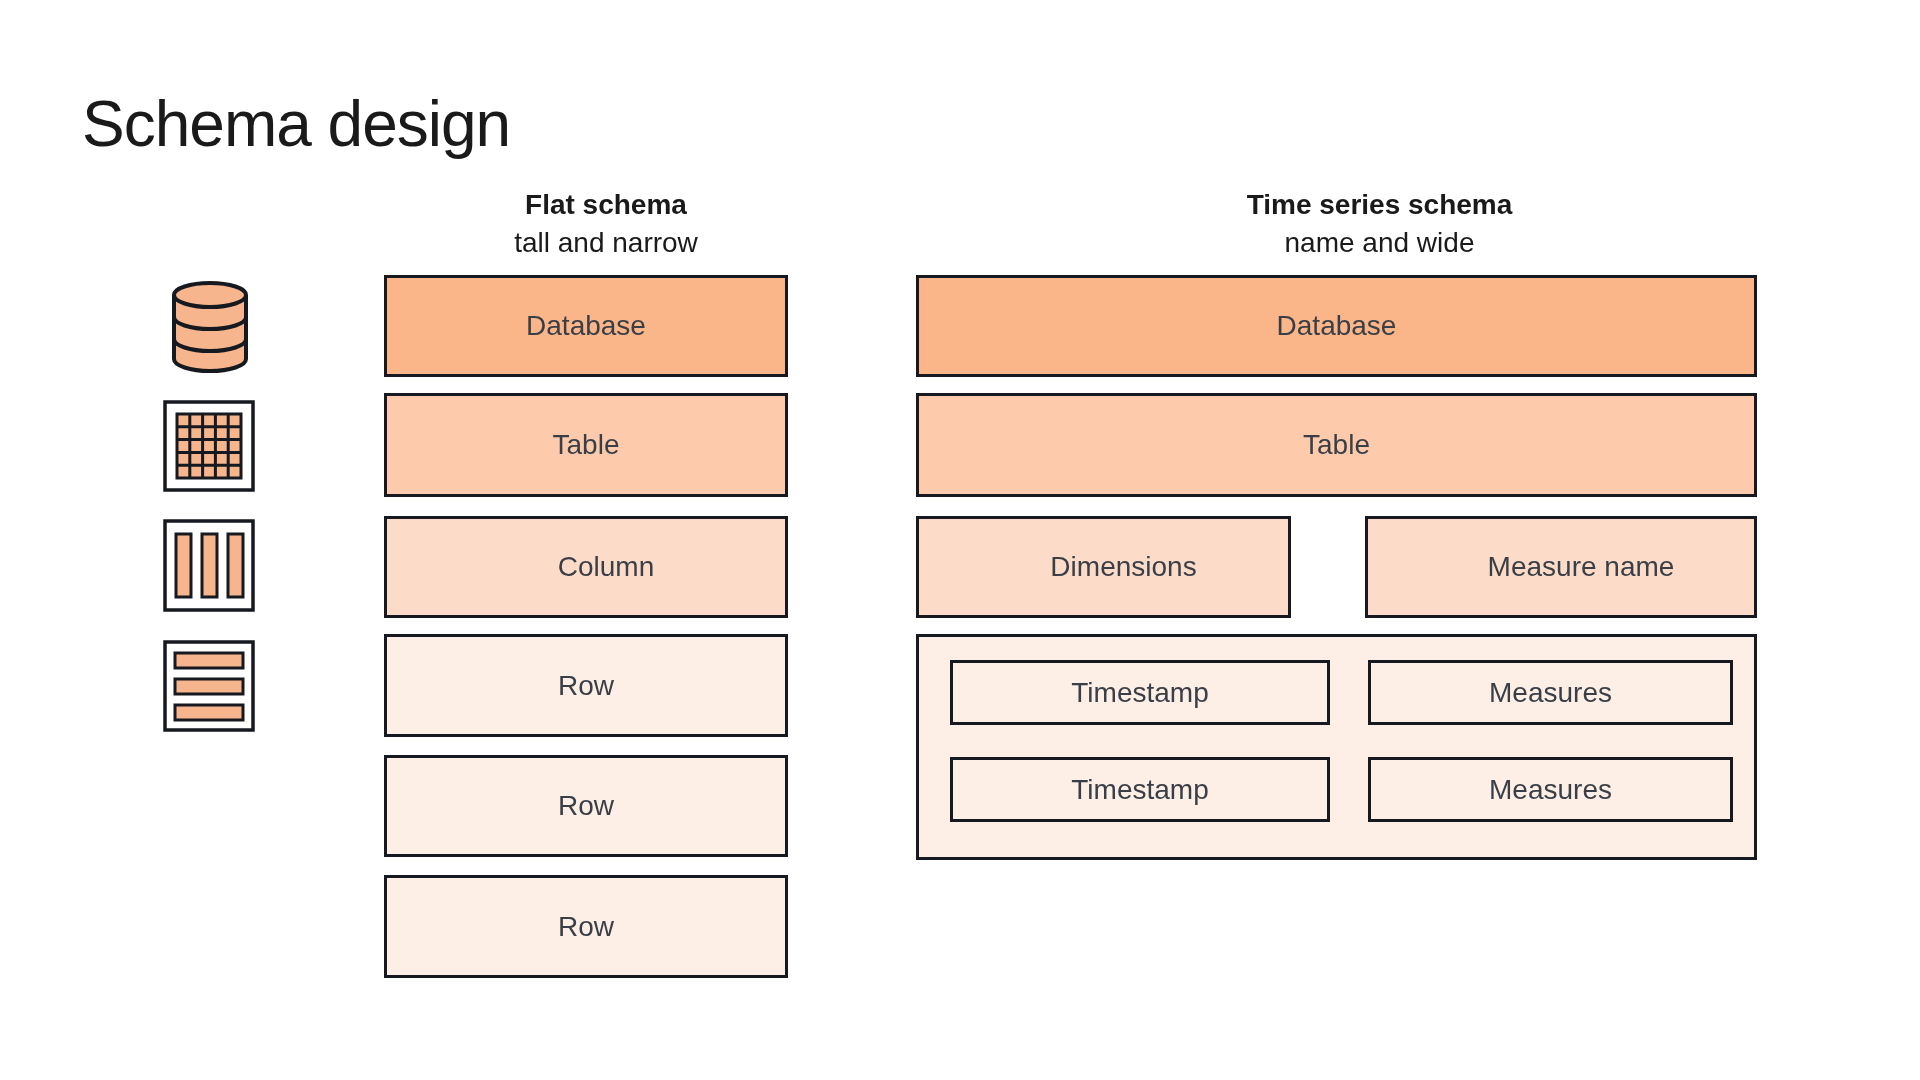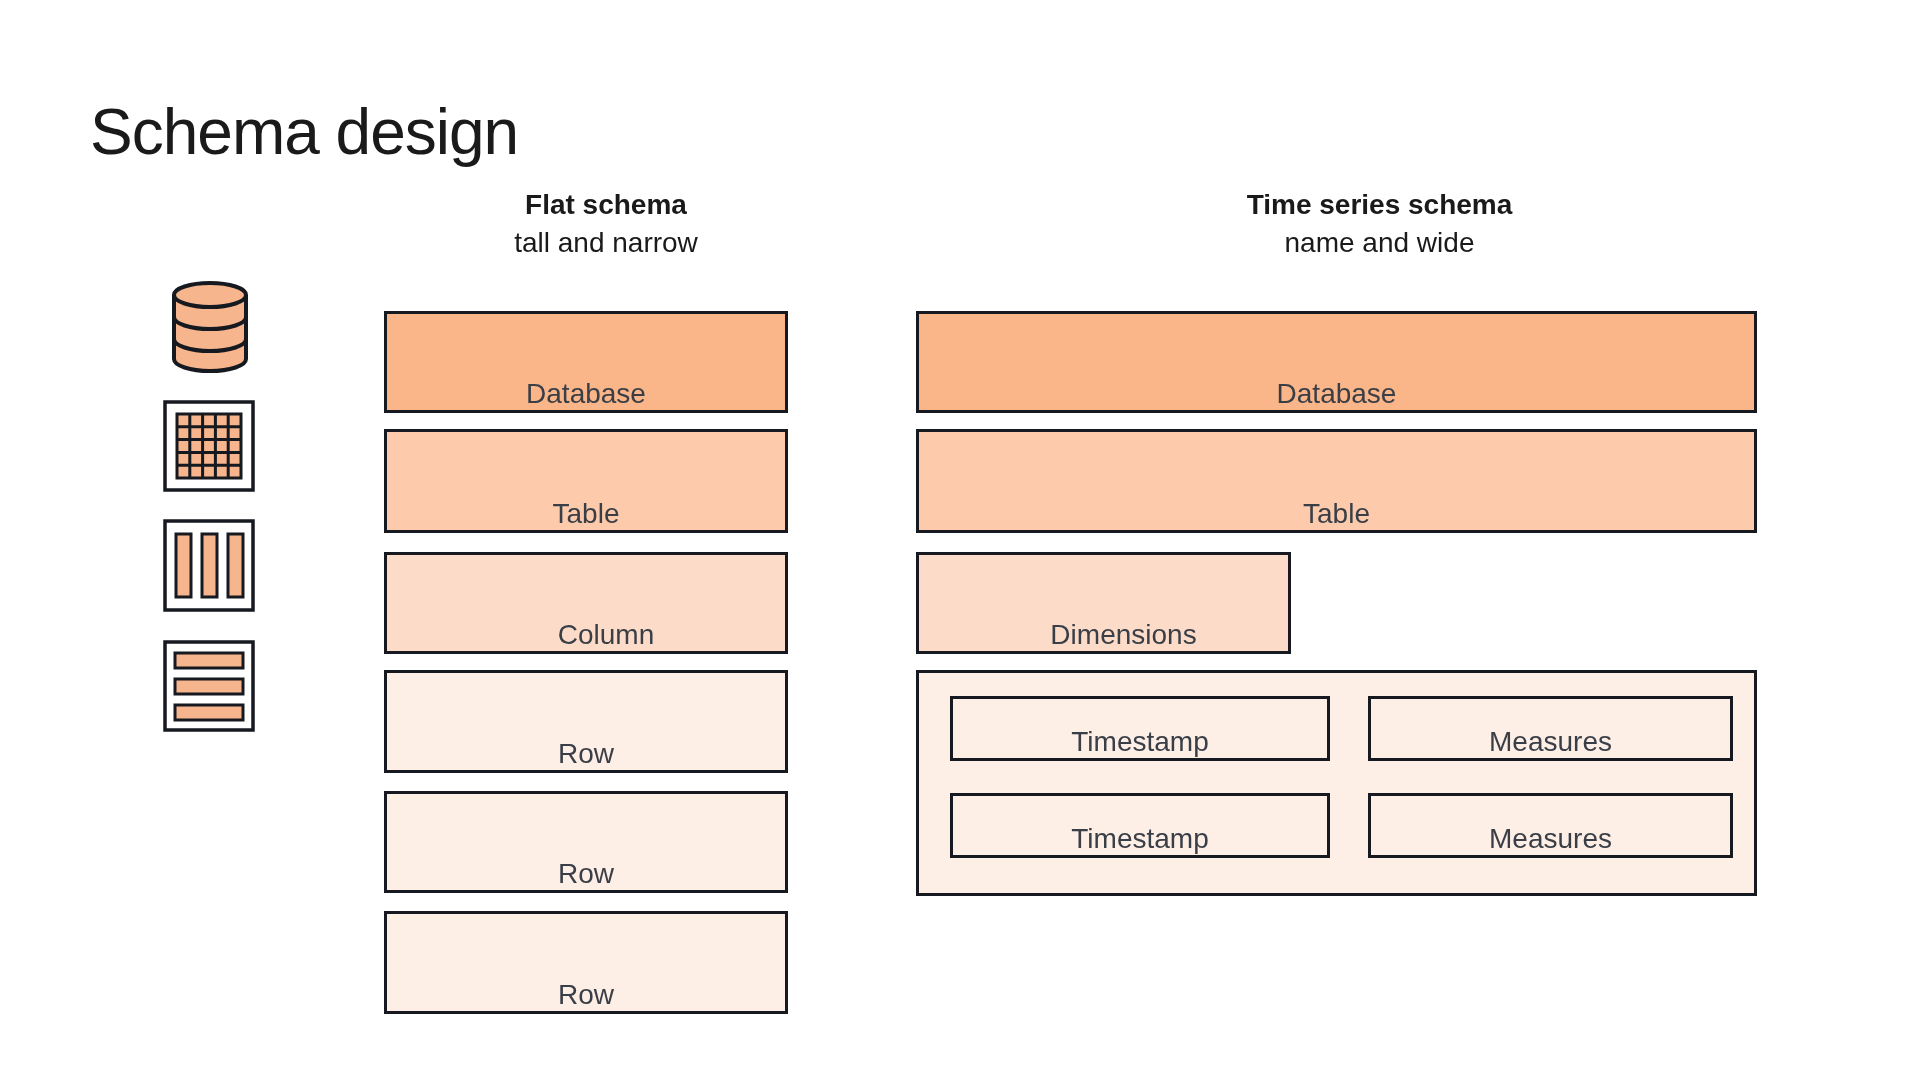--- a/index.html
+++ b/index.html
@@ -1,38 +1,38 @@
 <!DOCTYPE html>
 <html style="--level1_fill: #FAB588; --level2_fill: #FDCBAC; --level3_fill: #FCDCC8; --level4_fill: #FDEEE6; --icon_fill: #F6B58C; --border: #16191F; --label_text: #3A3F47; --heading_text: #1A1A1A;"><head>
 <meta charset="utf-8">
 <style>
   html,body{margin:0;padding:0;background:#ffffff;}
   .canvas{
     position:relative;width:1920px;height:1080px;background:#ffffff;overflow:hidden;
     font-family:"Liberation Sans", sans-serif;
   }
   .page-title{
-    position:absolute;left:78px;top:88px;margin:12px;
+    position:absolute;left:78px;top:88px;margin:4px;
     font-size:64px;font-weight:300;letter-spacing:-1px;line-height:1;
     color:var(--heading_text);
   }
   .col-heading{
     position:absolute;top:186px;text-align:center;line-height:38px;
     color:var(--heading_text);font-size:28px;
   }
   .col-heading .hd{font-weight:700;}
   .col-heading .sub{font-weight:400;}
   .flat-col-head{left:404px;width:404px;}
   .ts-col-head{left:959px;width:841px;}
 
   .box{
     position:absolute;box-sizing:border-box;
     border:3px solid var(--border);
-    display:flex;align-items:flex-end;justify-content:center;
-    font-size:28px;color:var(--label_text);margin-top:36px;
+    display:flex;align-items:center;justify-content:center;
+    font-size:28px;color:var(--label_text);
   }
   .lv1{background:var(--level1_fill);}
   .lv2{background:var(--level2_fill);}
   .lv3{background:var(--level3_fill);padding-left:40px;}
   .lv4{background:var(--level4_fill);}
 
   .flat-box{left:384px;width:404px;}
   .fb-db{top:275px;height:102px;}
   .fb-table{top:393px;height:104px;}
   .fb-col{top:516px;height:102px;}
@@ -134,20 +134,23 @@
 
   <div class="box lv1 ts-full ts-db">
     <span>Database</span>
   </div>
   <div class="box lv2 ts-full ts-table">
     <span>Table</span>
   </div>
   <div class="box lv3 ts-dim">
     <span>Dimensions</span>
   </div>
+  <div class="box lv3 ts-measure">
+    <span>Measure name</span>
+  </div>
 
   <div class="box lv4 ts-container"></div>
 
   <div class="box lv4 ts-cell ts-ts1">
     <span>Timestamp</span>
   </div>
   <div class="box lv4 ts-cell ts-ms1">
     <span>Measures</span>
   </div>
   <div class="box lv4 ts-cell ts-ts2">

